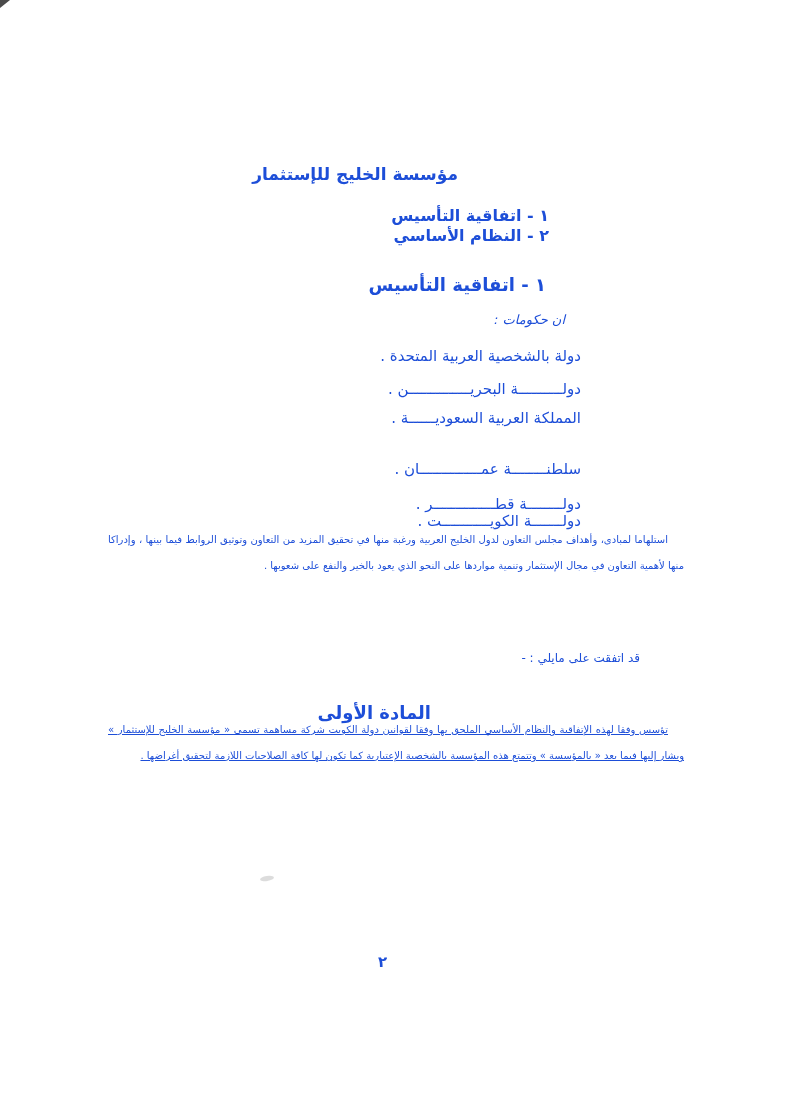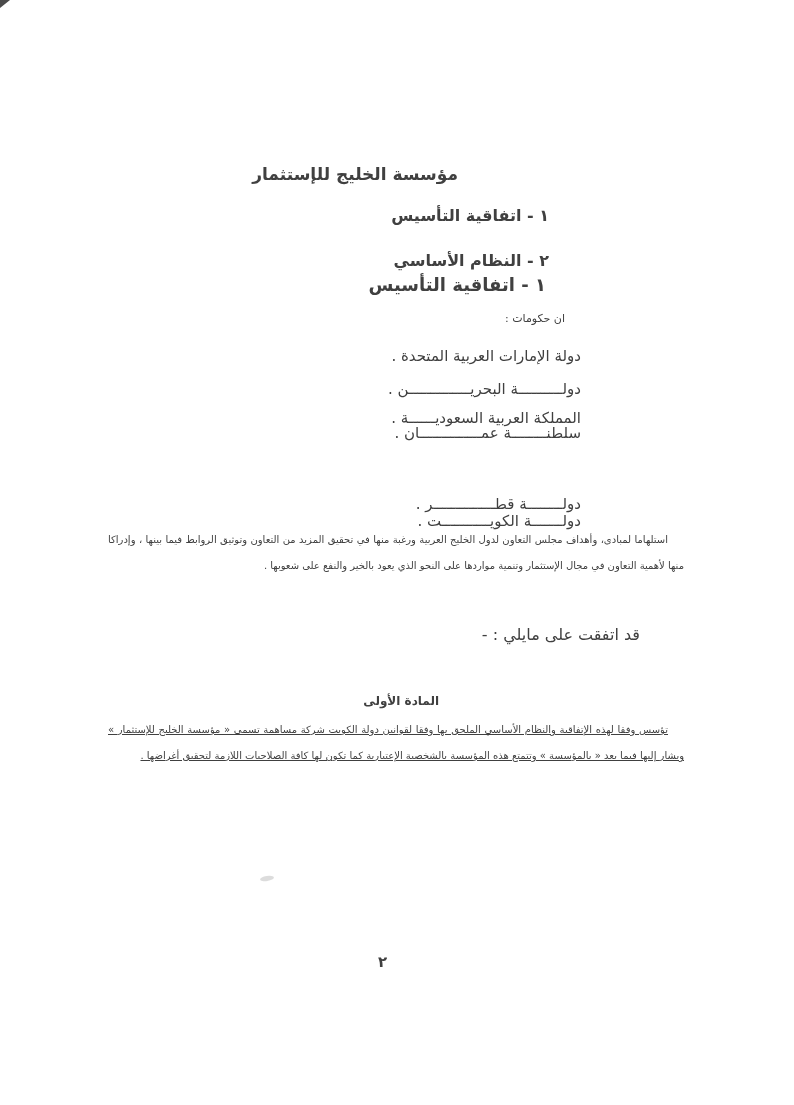--- a/index.html
+++ b/index.html
@@ -9,21 +9,21 @@
   }
   .page {
     position: relative;
     width: 794px;
     height: 1105px;
     margin: 0 auto;
     background: #ffffff;
     overflow: hidden;
     direction: rtl;
     font-family: "DejaVu Sans", sans-serif;
-    color: #404040;
+    color: #1d4ed8;
   }
   .corner-artifact {
     position: absolute;
     top: 0;
     left: 0;
     width: 10px;
     height: 8px;
     background: #2a2a2a;
     clip-path: polygon(0 0, 100% 0, 0 100%);
     opacity: 0.85;
@@ -40,73 +40,74 @@
   }
   .toc-item {
     position: absolute;
     right: 245px;
     margin: 0;
     font-size: 16px;
     font-weight: 700;
     white-space: nowrap;
   }
   .toc-1 { top: 206px; }
-  .toc-2 { top: 251px; }
+  .toc-2 { top: 226px; }
   .section-heading {
     position: absolute;
     top: 274px;
     right: 248px;
     margin: 0;
     font-size: 18px;
     font-weight: 700;
     white-space: nowrap;
   }
   .gov-intro {
     position: absolute;
     top: 312px;
     right: 229px;
-    font-size: 11px;
+    font-size: 13px;
     white-space: nowrap;
+    font-style: italic;
   }
   .country {
     position: absolute;
     right: 213px;
     font-size: 15px;
     white-space: nowrap;
   }
   .c0 { top: 347px; }
   .c1 { top: 380px; }
   .c2 { top: 409px; }
-  .c3 { top: 424px; margin-left: 29px; }
+  .c3 { top: 460px; margin-left: 29px; }
   .c4 { top: 479px; margin-top: 16px; }
   .c5 { top: 512px; }
   .body-paragraph {
     position: absolute;
     right: 110px;
     width: 576px;
     margin: 0;
     font-size: 10px;
     line-height: 26px;
     text-align: justify;
     text-indent: 16px;
   }
   .preamble { top: 527px; }
   .agree-line {
     position: absolute;
-    top: 625px;
+    top: 651px;
     right: 154px;
-    font-size: 16px;
+    font-size: 12px;
     white-space: nowrap;
   }
   .article-heading {
     position: absolute;
     top: 686px;
     right: 347px;
-    margin: 8px;
-    font-size: 12px;
+    margin: 16px;
+    font-size: 18px;
     font-weight: 700;
     white-space: nowrap;
   }
   .article-body { top: 717px; text-decoration: underline; }
   .page-number {
     position: absolute;
     top: 953px;
     left: 378px;
     font-size: 15px;
     font-weight: 700;
@@ -132,21 +133,21 @@
 
   <h1 class="doc-title">مؤسسة الخليج للإستثمار</h1>
 
   <div class="toc-item toc-1">١ - اتفاقية التأسيس</div>
   <div class="toc-item toc-2">٢ - النظام الأساسي</div>
 
   <h2 class="section-heading">١ - اتفاقية التأسيس</h2>
 
   <div class="gov-intro">ان حكومات :</div>
 
-  <div class="country c0">دولة الإمارات العربية المتحدة .</div>
+  <div class="country c0">دولة بالشخصية العربية المتحدة .</div>
   <div class="country c1">دولــــــــــة البحريــــــــــــــن .</div>
   <div class="country c2">المملكة العربية السعوديــــــة .</div>
   <div class="country c3">سلطنــــــــة عمــــــــــــــان .</div>
   <div class="country c4">دولــــــــة قطــــــــــــــر .</div>
   <div class="country c5">دولـــــــة الكويـــــــــــت .</div>
 
   <p class="body-paragraph preamble">استلهاما لمبادى، وأهداف مجلس التعاون لدول الخليج العربية ورغبة منها في تحقيق المزيد من التعاون وتوثيق الروابط فيما بينها ، وإدراكا منها لأهمية التعاون في مجال الإستثمار وتنمية مواردها على النحو الذي يعود بالخير والنفع على شعوبها .</p>
 
   <div class="agree-line">قد اتفقت على مايلي : -</div>
 

